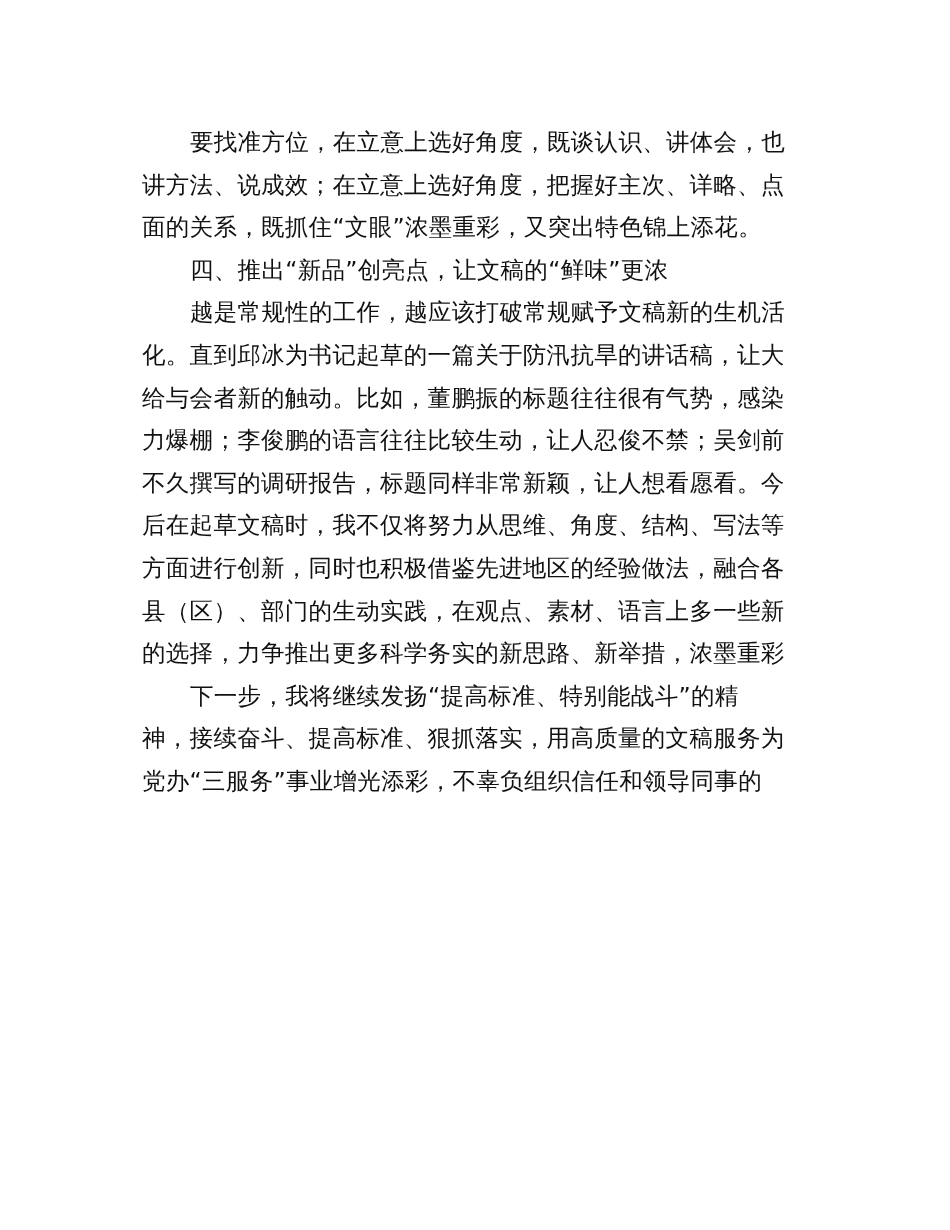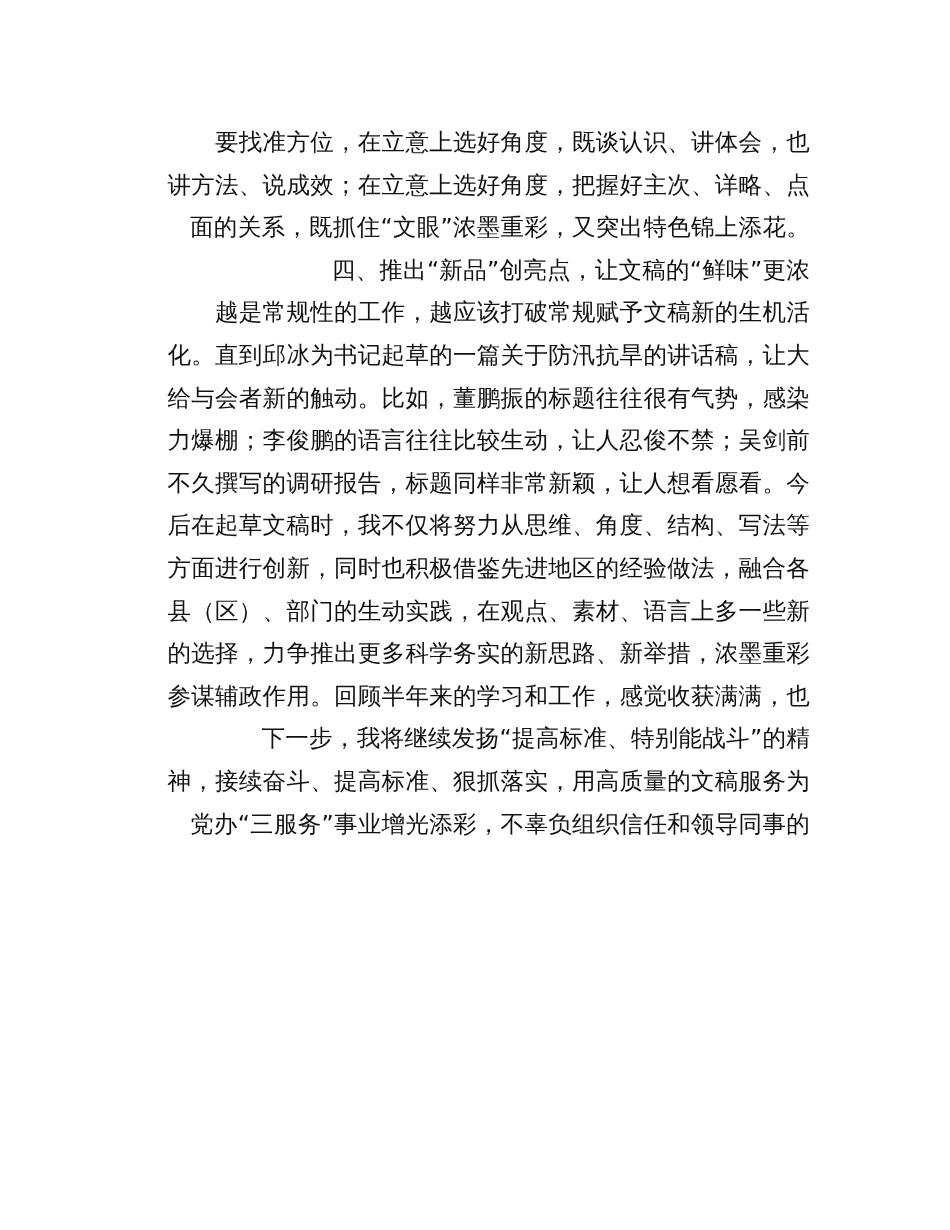--- a/index.html
+++ b/index.html
@@ -8,21 +8,20 @@
       position: absolute; left: 0; top: 0; width: 950px; height: 1230px; background: #ffffff;
     }
     .content {
       position: absolute; left: 142px; top: 121px; width: 668px;
       font-family: "DejaVu Sans", "Liberation Sans", sans-serif;
       font-size: 23.5px; color: #111111;
     }
     .line {
       height: 42.6px; line-height: 42.6px; white-space: nowrap;
       letter-spacing: 0.3px;
-      text-align: right;
     }
     .indent { padding-left: 48px; }
   </style>
 </head>
 <body>
 
 <div class="page">
   <div class="content">
 
     <div>
@@ -38,21 +37,20 @@
     <div>
       <div class="line indent">越是常规性的工作，越应该打破常规赋予文稿新的生机活</div>
       <div class="line">化。直到邱冰为书记起草的一篇关于防汛抗旱的讲话稿，让大</div>
       <div class="line">给与会者新的触动。比如，董鹏振的标题往往很有气势，感染</div>
       <div class="line">力爆棚；李俊鹏的语言往往比较生动，让人忍俊不禁；吴剑前</div>
       <div class="line">不久撰写的调研报告，标题同样非常新颖，让人想看愿看。今</div>
       <div class="line">后在起草文稿时，我不仅将努力从思维、角度、结构、写法等</div>
       <div class="line">方面进行创新，同时也积极借鉴先进地区的经验做法，融合各</div>
       <div class="line">县（区）、部门的生动实践，在观点、素材、语言上多一些新</div>
       <div class="line">的选择，力争推出更多科学务实的新思路、新举措，浓墨重彩</div>
-      <div class="line">参谋辅政作用。回顾半年来的学习和工作，感觉收获满满，也</div>
     </div>
 
     <div>
       <div class="line indent">下一步，我将继续发扬“提高标准、特别能战斗”的精</div>
       <div class="line">神，接续奋斗、提高标准、狠抓落实，用高质量的文稿服务为</div>
       <div class="line">党办“三服务”事业增光添彩，不辜负组织信任和领导同事的</div>
     </div>
 
   </div>
 </div>

